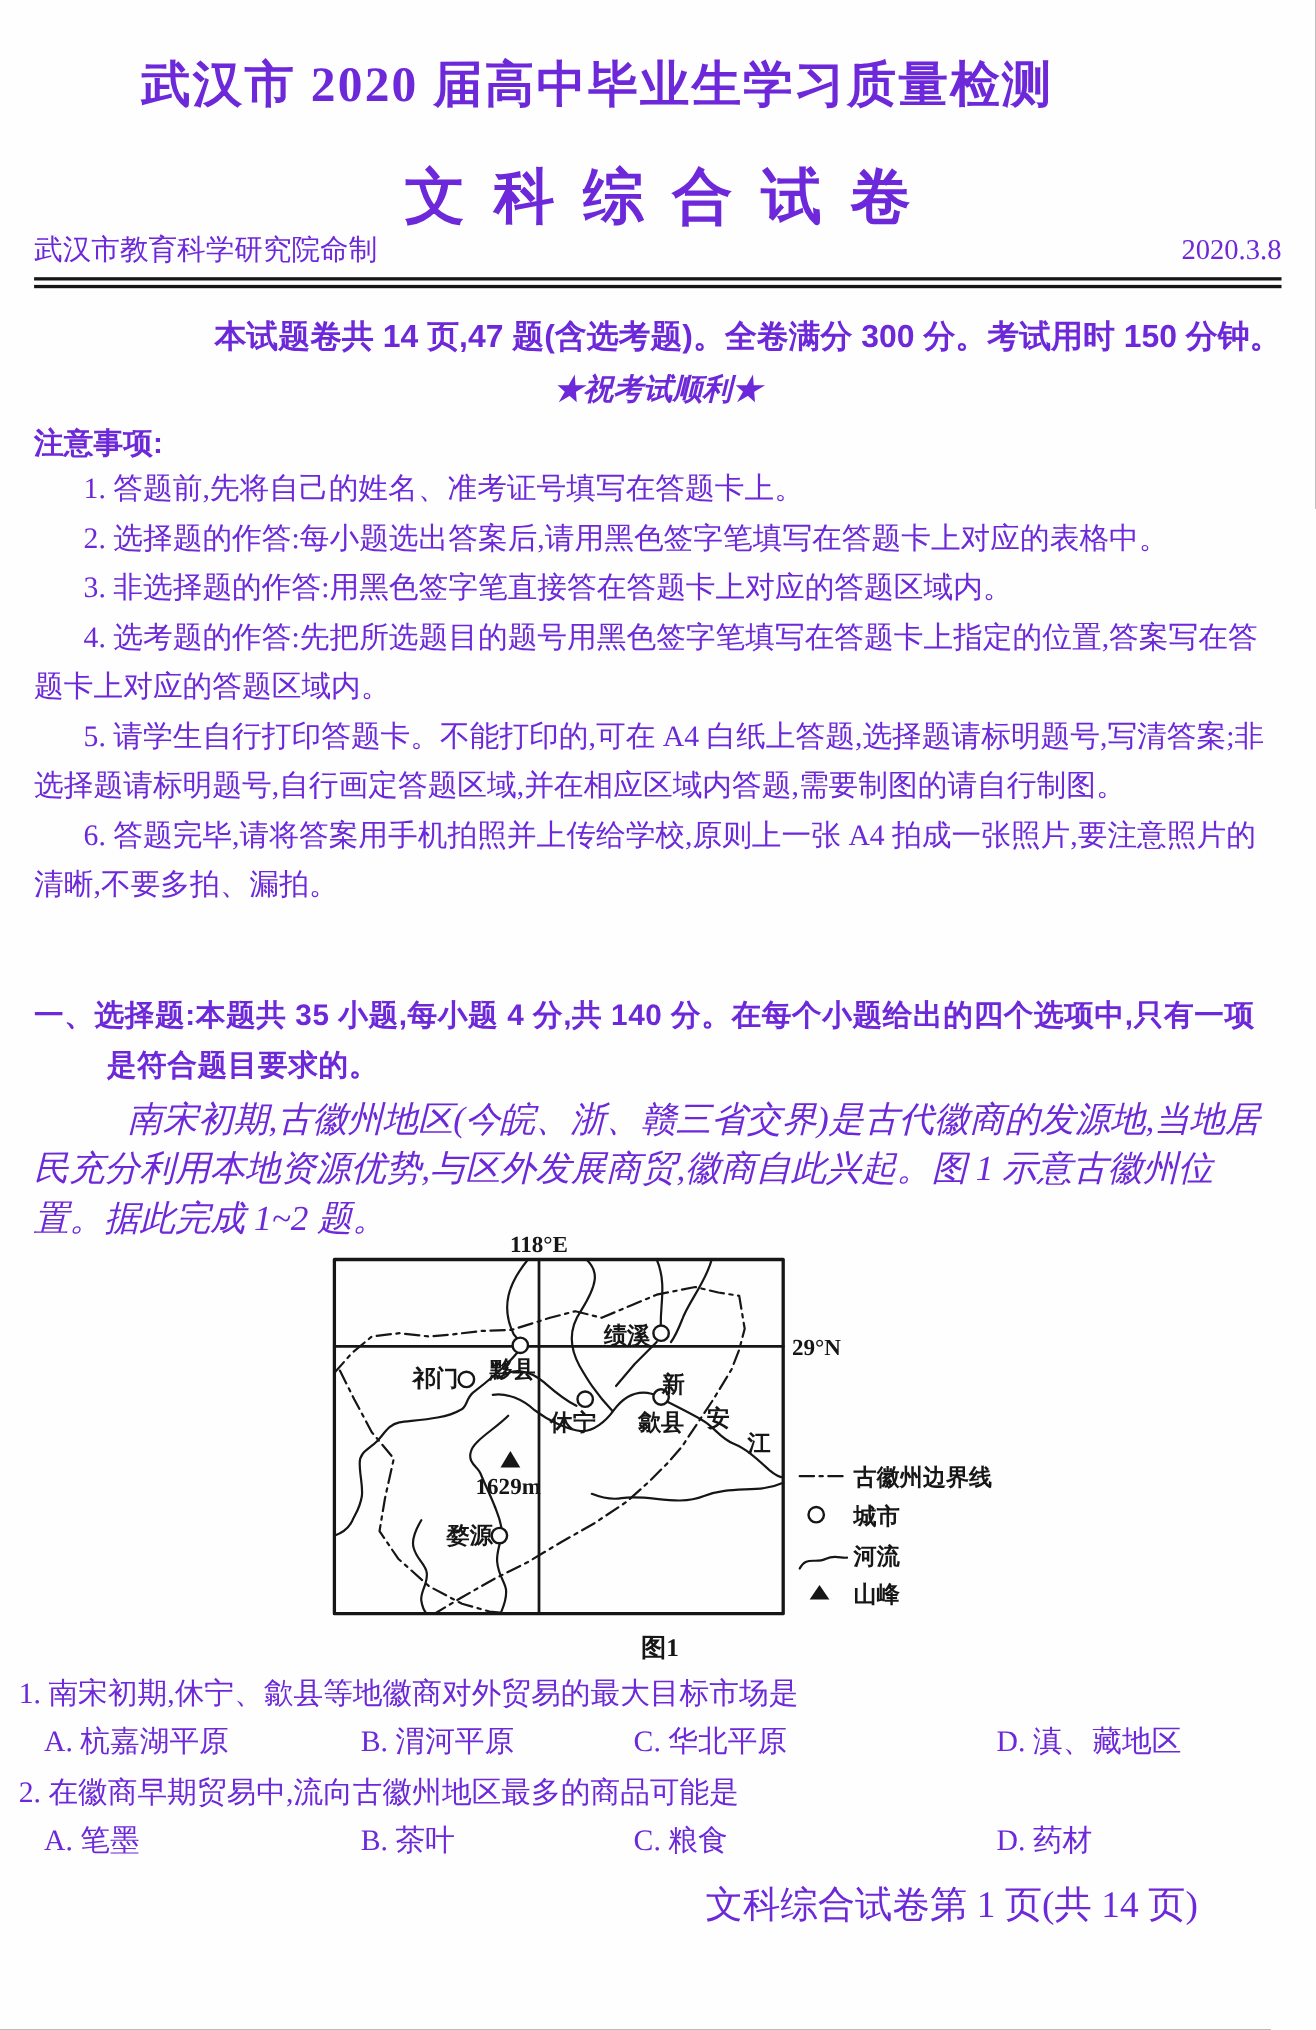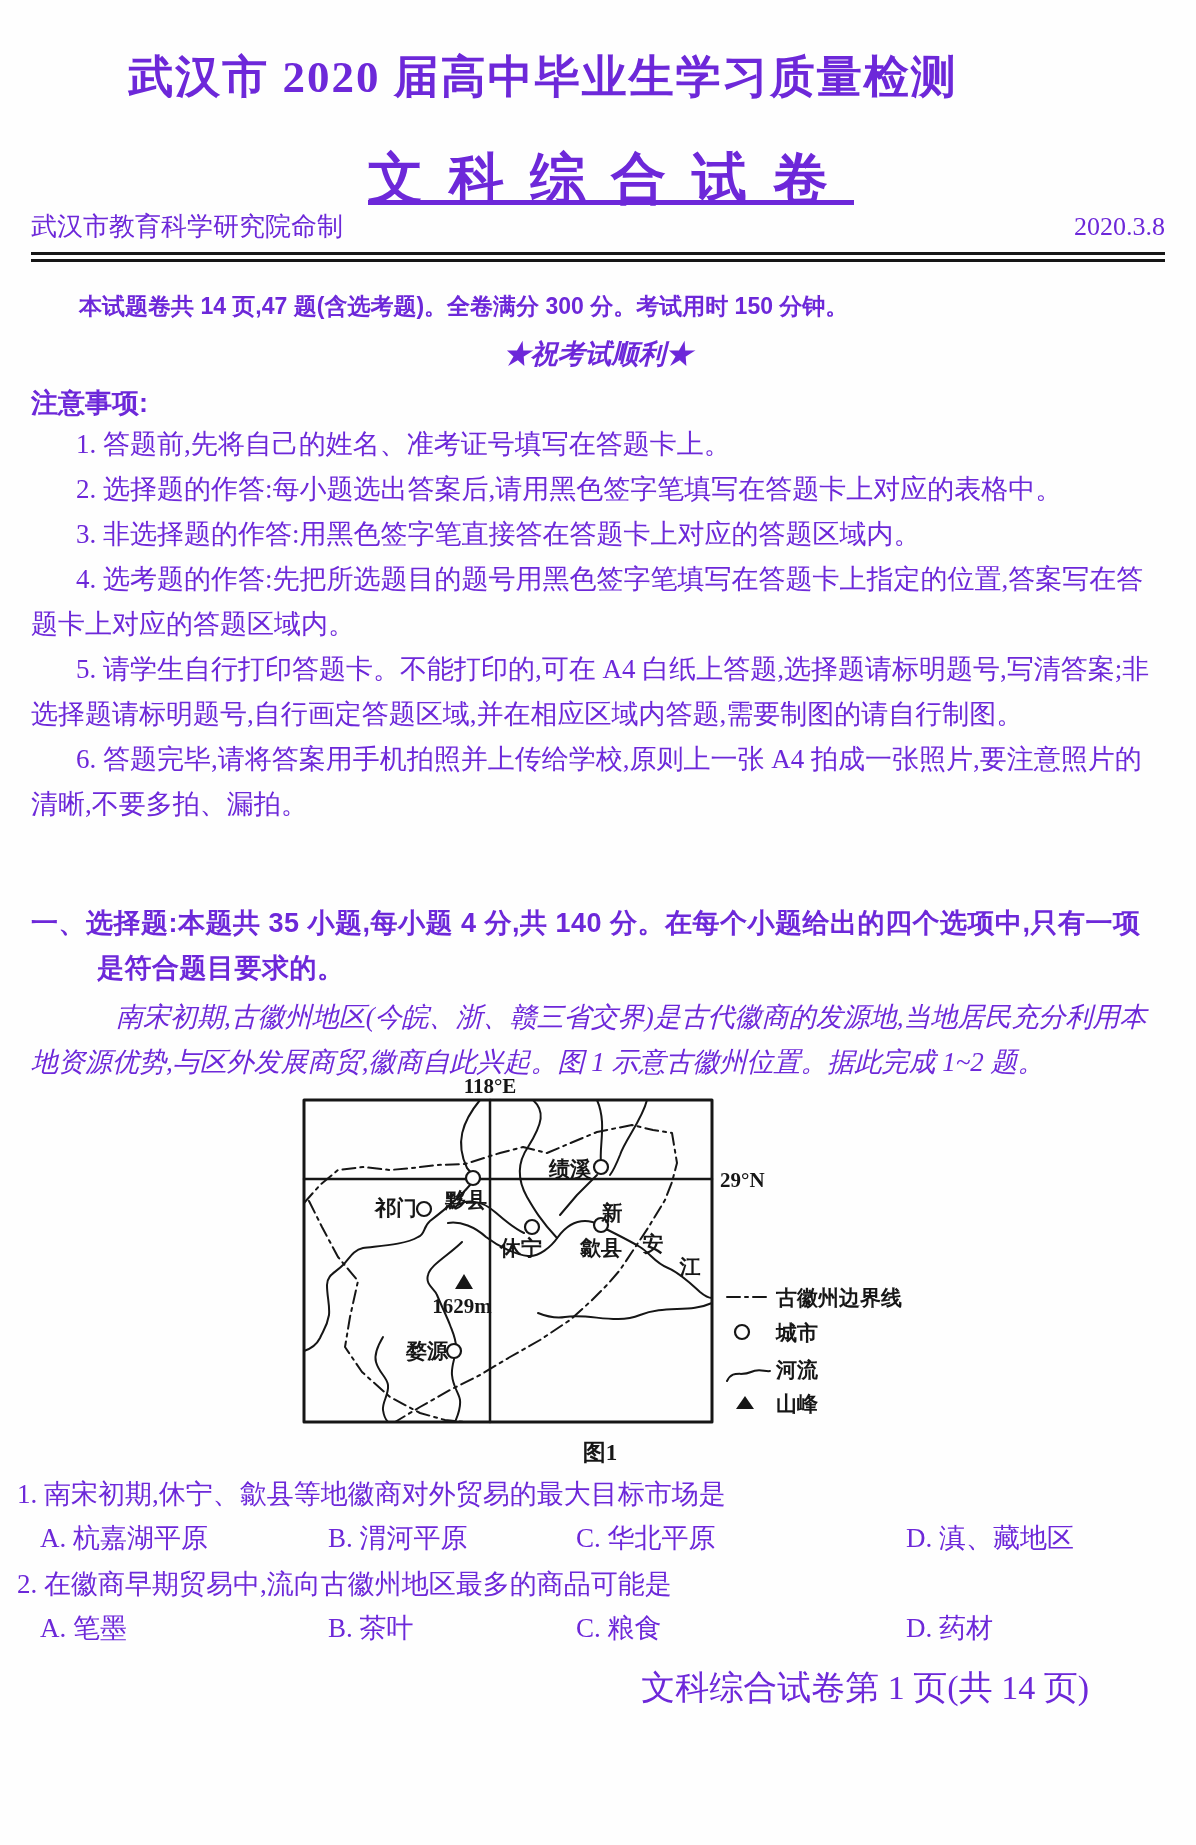--- a/index.html
+++ b/index.html
@@ -22,36 +22,36 @@
     text-align:center;
     font-size:45px;font-weight:bold;letter-spacing:2px;
     line-height:1.2;
   }
   .title2{
     margin:42px 0 0;
     text-align:center;
     font-size:55px;font-weight:bold;
     letter-spacing:26px;text-indent:26px;
     line-height:1.2;
-    text-decoration:underline;
   }
   .header-row{
     display:flex;justify-content:space-between;align-items:flex-end;
     font-size:26px;line-height:30px;
   }
   .double-rule{
     margin-top:10px;
     height:4px;
     border-top:3px solid #161616;
     border-bottom:3px solid #161616;
   }
   .summary{
     margin:24px 0 0;
-    font-size:23px;line-height:40px;
+    font-size:29px;line-height:40px;
     text-indent:48px;
+    text-align:right;
   }
   .wish{
     margin:10px 0 0;
     text-align:center;
     font-size:27px;font-weight:bold;
     line-height:36px;
   }
   .notice-title{
     margin:12px 0 0;
     font-size:27px;line-height:38px;
@@ -62,21 +62,21 @@
     text-indent:45px;
   }
   .sec-head{
     margin:74px 0 0;
     font-size:27px;line-height:45px;
     padding-left:66px;text-indent:-66px;
     letter-spacing:0.5px;
   }
   .stimulus{
     margin:4px 0 0;
-    font-size:27px;line-height:45px;
+    font-size:32px;line-height:45px;
     text-indent:85px;
   }
   .figure{
     margin-top:-10px;
     height:395px;
     position:relative;
   }
   .figure svg{display:block;margin-left:234px;}
   .map-text{font-family:"Liberation Serif","DejaVu Serif",serif;font-weight:bold;font-size:21px;fill:#161616;}
   .map-caption{font-size:23px;}

